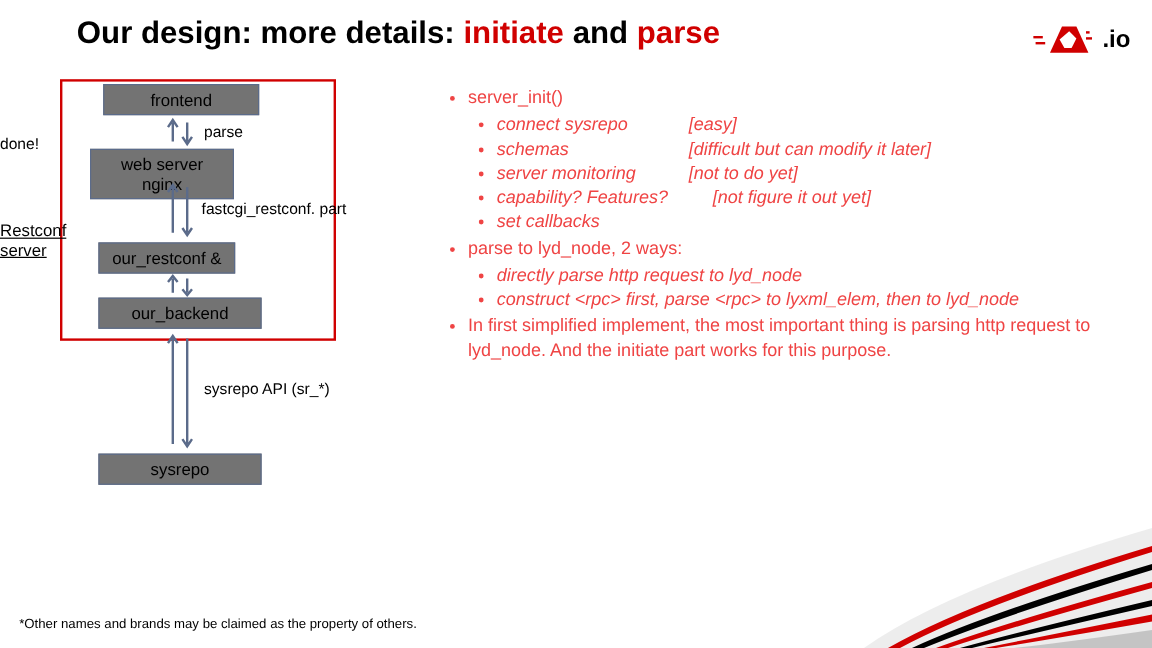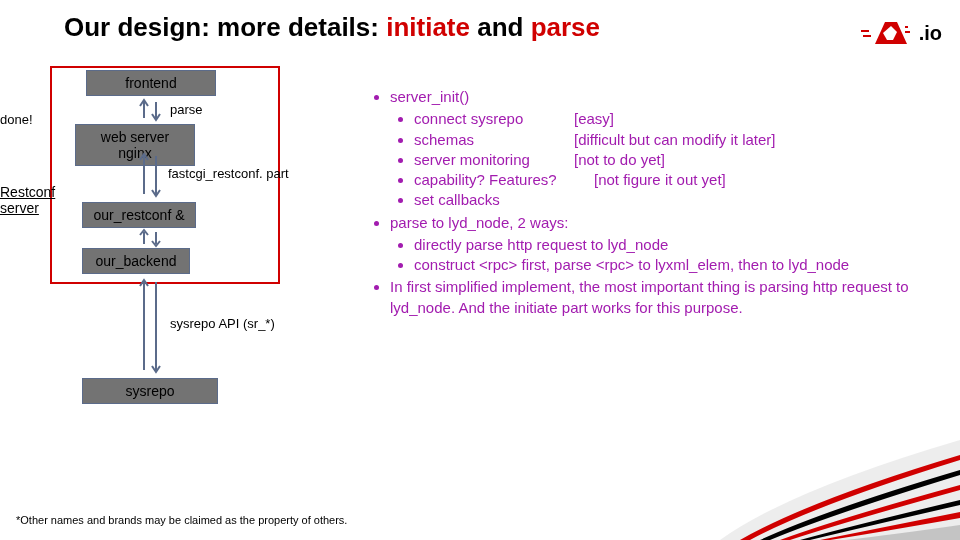--- a/index.html
+++ b/index.html
@@ -62,29 +62,29 @@
     text-align: left;
     text-decoration: underline;
   }
   .arrow {
     position: absolute;
     left: 50%;
     transform: translateX(-50%);
   }
   .bullets {
     position: absolute;
-    top: 87px;
+    top: 72px;
     left: 370px;
     width: 560px;
     font-size: 15px;
     line-height: 1.35;
-    color: #a21caf;
+    color: #ef4444;
   }
   .bullets ul { list-style: disc; padding-left: 20px; }
-  .bullets ul ul { padding-left: 24px; margin-top: 2px; margin-bottom: 2px; }
+  .bullets ul ul { padding-left: 24px; margin-top: 2px; margin-bottom: 2px; font-style: italic; }
   .footnote {
     position: absolute;
     bottom: 14px;
     left: 16px;
     font-size: 11px;
     color: #000;
   }
   .speed-art {
     position: absolute;
     bottom: 0;
@@ -137,21 +137,21 @@
     <span>Restconf</span><br>
     <span>server</span>
   </div>
 
   <div class="box" style="top:132px; left:82px; width:114px;">our_restconf &amp;</div>
 
   <svg class="arrow" style="top:158px; left:150px;" width="24" height="20">
     <path d="M6 4 L6 16 M2 7 L6 2 L10 7 M18 4 L18 16 M14 13 L18 18 L22 13" stroke="#5b6b8a" stroke-width="2" fill="none"></path>
   </svg>
 
-  <div class="box" style="top:178px; left:82px; width:108px;">our_backend</div>
+  <div class="box" style="top:178px; left:82px; width:136px;">our_backend</div>
 
   <svg class="arrow" style="top:206px; left:150px;" width="24" height="100">
     <path d="M6 6 L6 94 M2 10 L6 4 L10 10 M18 6 L18 94 M14 90 L18 96 L22 90" stroke="#5b6b8a" stroke-width="2" fill="none"></path>
   </svg>
   <div class="label" style="top:246px; left:170px;">sysrepo API (sr_*)</div>
 
   <div class="box" style="top:308px; left:82px; width:136px;">sysrepo</div>
 
 </div>
 

